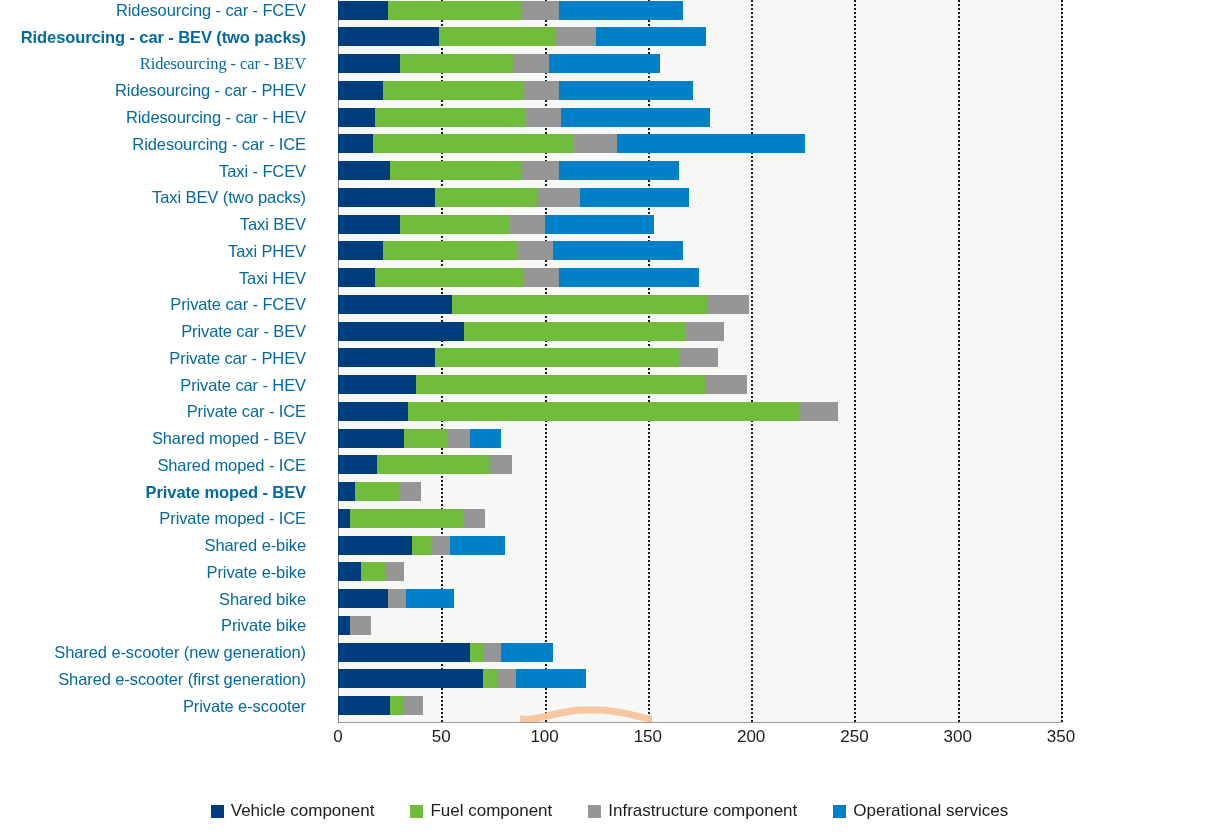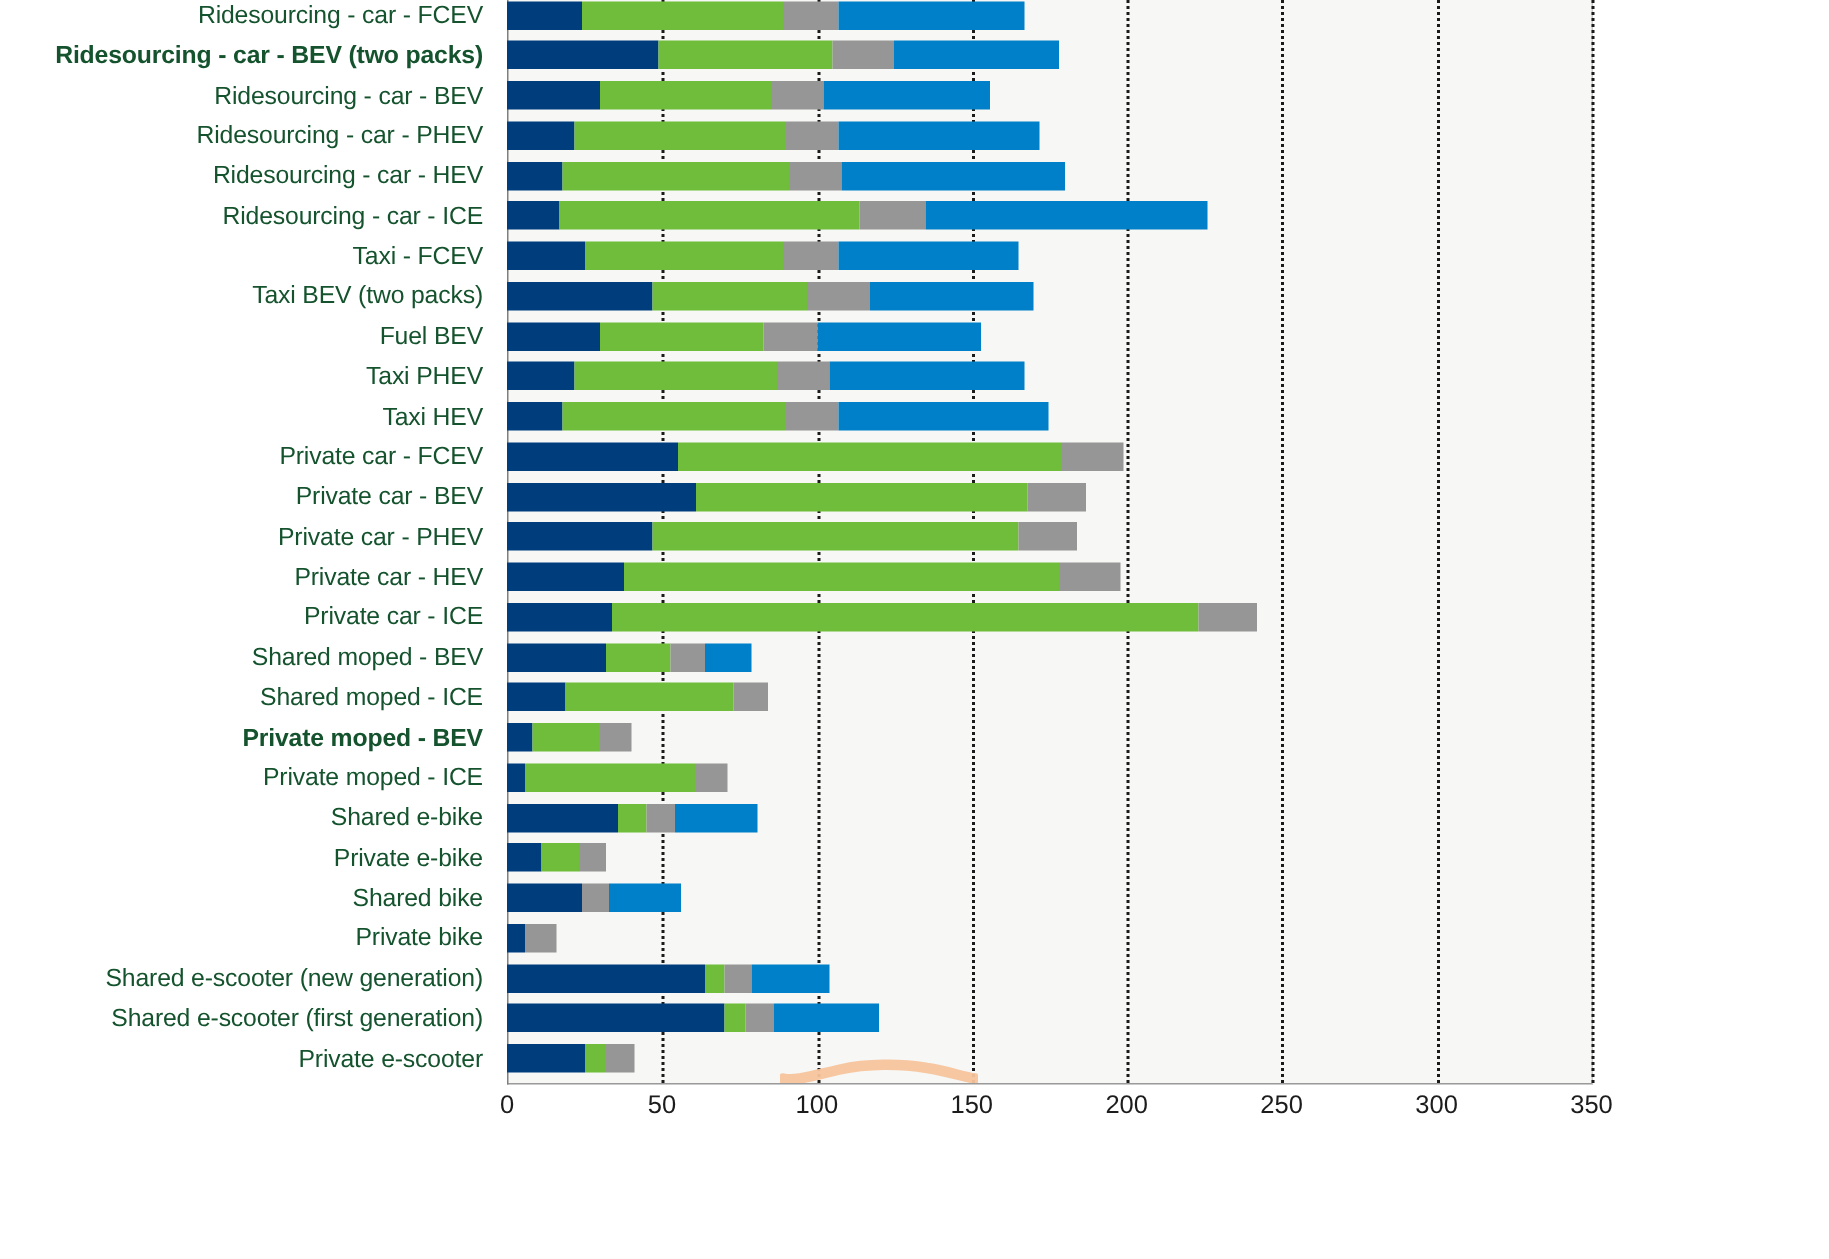--- a/index.html
+++ b/index.html
@@ -24,25 +24,25 @@
 
   
   .cat-labels {
     position: absolute;
     left: 0;
     top: 0;
     width: 330px;
   }
   .cat-label {
     position: absolute;
-    right: 8px;
+    right: 24px;
     white-space: nowrap;
     font-size: 16.5px;
     line-height: 1;
-    color: #14532d;
+    color: #0369a1;
     letter-spacing: -0.1px;
   }
 
   
   .plot {
     position: absolute;
     left: 338px;
     top: 0px;
     width: 723px;
     height: 722px;
@@ -142,27 +142,27 @@
   }
 </style>
 </head>
 <body>
 
 <div id="chart-root">
 
   <div class="cat-labels">
       <div class="cat-label" style="top: 2px;">Ridesourcing - car - FCEV</div>
       <div class="cat-label" style="top: 28.75px; font-weight: bold;">Ridesourcing - car - BEV (two packs)</div>
-      <div class="cat-label" style="top: 55.5px;">Ridesourcing - car - BEV</div>
+      <div class="cat-label" style="top: 55.5px; font-family: Liberation Serif, serif;">Ridesourcing - car - BEV</div>
       <div class="cat-label" style="top: 82.25px;">Ridesourcing - car - PHEV</div>
       <div class="cat-label" style="top: 109px;">Ridesourcing - car - HEV</div>
       <div class="cat-label" style="top: 135.75px;">Ridesourcing - car - ICE</div>
       <div class="cat-label" style="top: 162.5px;">Taxi - FCEV</div>
       <div class="cat-label" style="top: 189.25px;">Taxi  BEV (two packs)</div>
-      <div class="cat-label" style="top: 216px;">Fuel  BEV</div>
+      <div class="cat-label" style="top: 216px;">Taxi  BEV</div>
       <div class="cat-label" style="top: 242.75px;">Taxi  PHEV</div>
       <div class="cat-label" style="top: 269.5px;">Taxi  HEV</div>
       <div class="cat-label" style="top: 296.25px;">Private car - FCEV</div>
       <div class="cat-label" style="top: 323px;">Private car - BEV</div>
       <div class="cat-label" style="top: 349.75px;">Private car - PHEV</div>
       <div class="cat-label" style="top: 376.5px;">Private car - HEV</div>
       <div class="cat-label" style="top: 403.25px;">Private car - ICE</div>
       <div class="cat-label" style="top: 430px;">Shared moped - BEV</div>
       <div class="cat-label" style="top: 456.75px;">Shared moped - ICE</div>
       <div class="cat-label" style="top: 483.5px; font-weight: bold;">Private moped - BEV</div>
@@ -350,14 +350,32 @@
       <div class="xtick" style="left: 441.286px;">50</div>
       <div class="xtick" style="left: 544.571px;">100</div>
       <div class="xtick" style="left: 647.857px;">150</div>
       <div class="xtick" style="left: 751.143px;">200</div>
       <div class="xtick" style="left: 854.429px;">250</div>
       <div class="xtick" style="left: 957.714px;">300</div>
       <div class="xtick" style="left: 1061px;">350</div>
     </div>
 
 
+  <div class="legend" id="legend">
+      <div class="legend-item">
+        <span class="legend-swatch" style="background: rgb(0, 61, 124);"></span>
+        <span>Vehicle component</span>
+      </div>
+      <div class="legend-item">
+        <span class="legend-swatch" style="background: rgb(111, 189, 58);"></span>
+        <span>Fuel component</span>
+      </div>
+      <div class="legend-item">
+        <span class="legend-swatch" style="background: rgb(150, 150, 150);"></span>
+        <span>Infrastructure component</span>
+      </div>
+      <div class="legend-item">
+        <span class="legend-swatch" style="background: rgb(0, 128, 200);"></span>
+        <span>Operational services</span>
+      </div>
+    </div>
 
 </div>
 
 </body></html>

